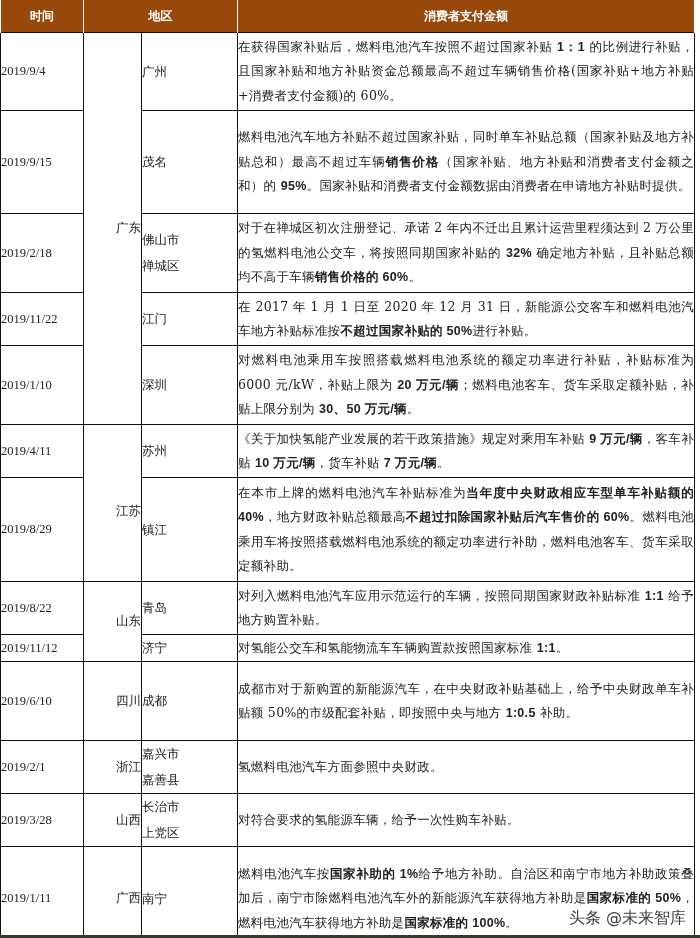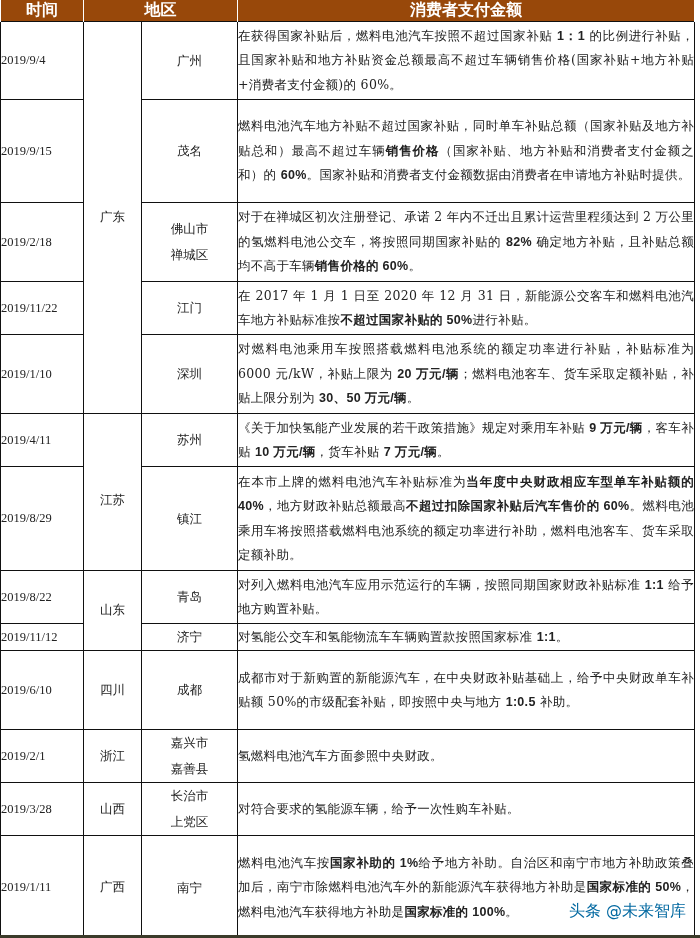--- a/index.html
+++ b/index.html
@@ -1,31 +1,31 @@
 <!DOCTYPE html>
 <html><head>
 <meta charset="utf-8">
 <style>
   html, body { margin: 0; padding: 0; background: #ffffff; }
   body { width: 700px; height: 938px; overflow: hidden; position: relative;
          font-family: "DejaVu Serif", "Liberation Serif", serif; color: #222; }
   table.policy { position: absolute; left: 0; top: 0; width: 694px;
                  border-collapse: collapse; table-layout: fixed; }
   table.policy th { background: #98480a; color: #ffffff; font-weight: bold;
-                    font-size: 16px; height: 20px; padding: 0; text-align: center;
+                    font-size: 12px; height: 32px; padding: 0; text-align: center;
                     border-right: 1px solid #ffffff; border-left: 1px solid #ffffff; }
   table.policy td { border: 1px solid #111; font-size: 12.5px; padding: 0; vertical-align: middle; }
   td.date { text-align: left; font-family: "Liberation Serif", serif; font-size: 13.5px; }
-  td.prov { text-align: center; font-size: 13px; }
+  td.prov { text-align: right; font-size: 13px; }
   td.prov.top { vertical-align: top; padding-top: 16px; }
-  td.city { text-align: center; font-size: 13px; line-height: 26px; }
+  td.city { font-size: 13px; line-height: 26px; }
   td.desc { padding: 2px 6px 2px 6px; line-height: 24.5px; font-size: 12.6px; text-align: justify; letter-spacing: 0.3px; }
   td.desc b { font-family: "Liberation Sans", sans-serif; font-weight: bold; margin-top: 16px; }
-  .watermark { position: absolute; right: 12px; bottom: 16px; font-family: "DejaVu Sans", sans-serif;
-               font-size: 16px; color: #0369a1; background: rgba(255,255,255,0.85); padding: 0 2px; }
+  .watermark { position: absolute; right: 12px; bottom: 9px; font-family: "DejaVu Sans", sans-serif;
+               font-size: 16px; color: #404040; background: rgba(255,255,255,0.85); padding: 0 2px; }
   .bottom-bar { position: absolute; left: 0; bottom: 0; width: 700px; height: 3px; background: #3b3b2a; }
 </style>
 </head>
 <body>
 
 <table class="policy">
   <colgroup>
     <col style="width:83px">
       <col style="width:58px">
       <col style="width:96px">
@@ -41,29 +41,29 @@
   <tbody id="tbody">
     <tr style="height:78px">
       <td class="date">2019/9/4</td>
       <td class="prov" rowspan="5">广东</td>
       <td class="city">广州</td>
       <td class="desc">在获得国家补贴后，燃料电池汽车按照不超过国家补贴 <b>1：1</b> 的比例进行补贴，且国家补贴和地方补贴资金总额最高不超过车辆销售价格(国家补贴+地方补贴+消费者支付金额)的 60%。</td>
     </tr>
     <tr style="height:103px">
       <td class="date">2019/9/15</td>
       <td class="city">茂名</td>
-      <td class="desc">燃料电池汽车地方补贴不超过国家补贴，同时单车补贴总额（国家补贴及地方补贴总和）最高不超过车辆<b>销售价格</b>（国家补贴、地方补贴和消费者支付金额之和）的 <b>60%</b>。国家补贴和消费者支付金额数据由消费者在申请地方补贴时提供。</td>
+      <td class="desc">燃料电池汽车地方补贴不超过国家补贴，同时单车补贴总额（国家补贴及地方补贴总和）最高不超过车辆<b>销售价格</b>（国家补贴、地方补贴和消费者支付金额之和）的 <b>95%</b>。国家补贴和消费者支付金额数据由消费者在申请地方补贴时提供。</td>
     </tr>
     <tr style="height:79px">
       <td class="date">2019/2/18</td>
       <td class="city">
         <div>佛山市</div>
         <div>禅城区</div>
       </td>
-      <td class="desc">对于在禅城区初次注册登记、承诺 2 年内不迁出且累计运营里程须达到 2 万公里的氢燃料电池公交车，将按照同期国家补贴的 <b>82%</b> 确定地方补贴，且补贴总额均不高于车辆<b>销售价格的 60%</b>。</td>
+      <td class="desc">对于在禅城区初次注册登记、承诺 2 年内不迁出且累计运营里程须达到 2 万公里的氢燃料电池公交车，将按照同期国家补贴的 <b>32%</b> 确定地方补贴，且补贴总额均不高于车辆<b>销售价格的 60%</b>。</td>
     </tr>
     <tr style="height:53px">
       <td class="date">2019/11/22</td>
       <td class="city">江门</td>
       <td class="desc">在 2017 年 1 月 1 日至 2020 年 12 月 31 日，新能源公交客车和燃料电池汽车地方补贴标准按<b>不超过国家补贴的 50%</b>进行补贴。</td>
     </tr>
     <tr style="height:79px">
       <td class="date">2019/1/10</td>
       <td class="city">深圳</td>
       <td class="desc">对燃料电池乘用车按照搭载燃料电池系统的额定功率进行补贴，补贴标准为 6000 元/kW，补贴上限为 <b>20 万元/辆</b>；燃料电池客车、货车采取定额补贴，补贴上限分别为 <b>30、50 万元/辆</b>。</td>

